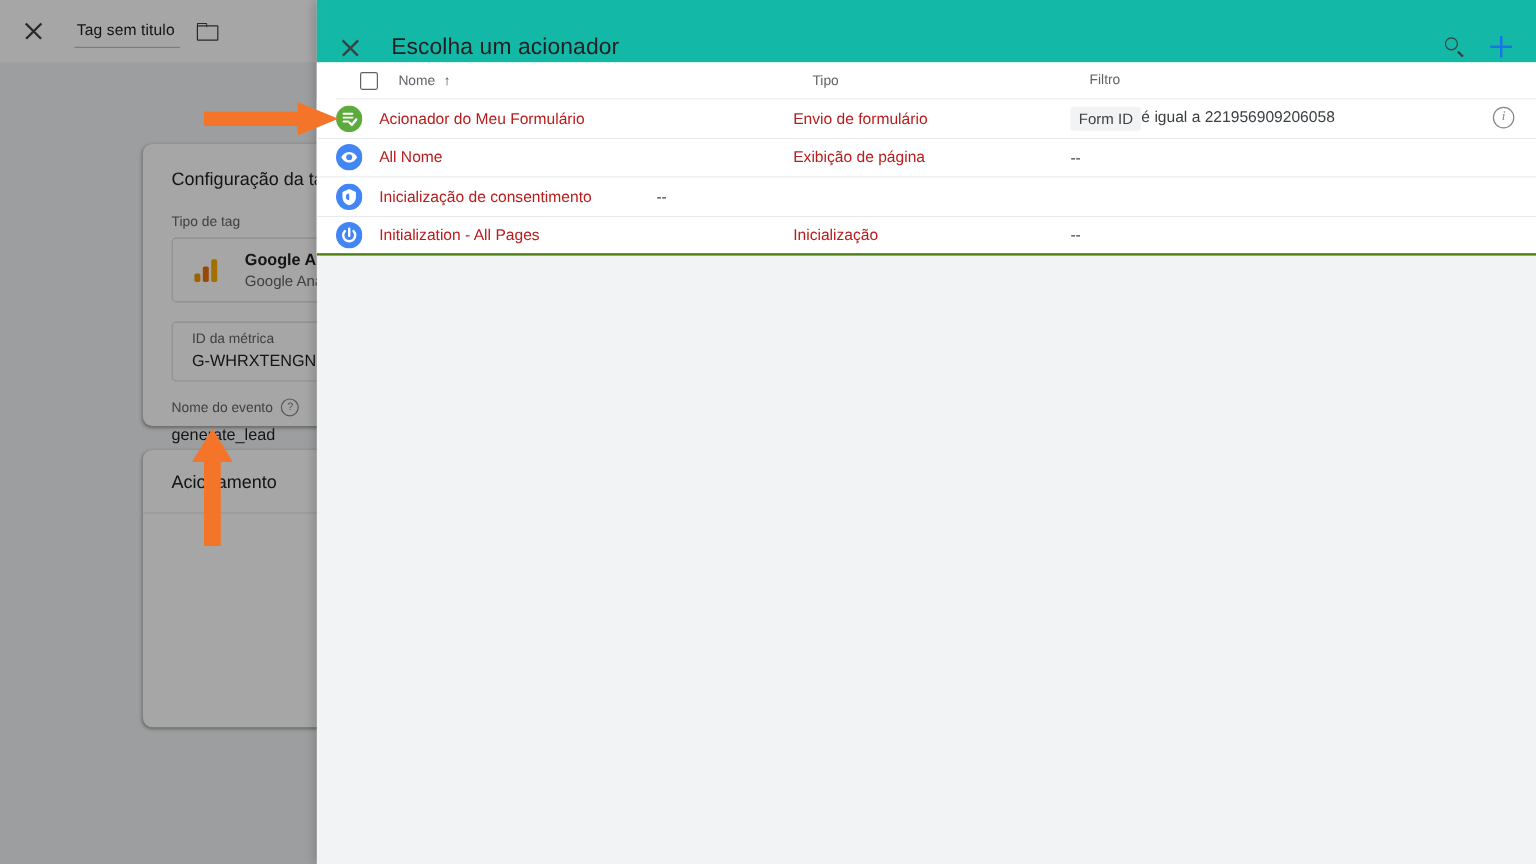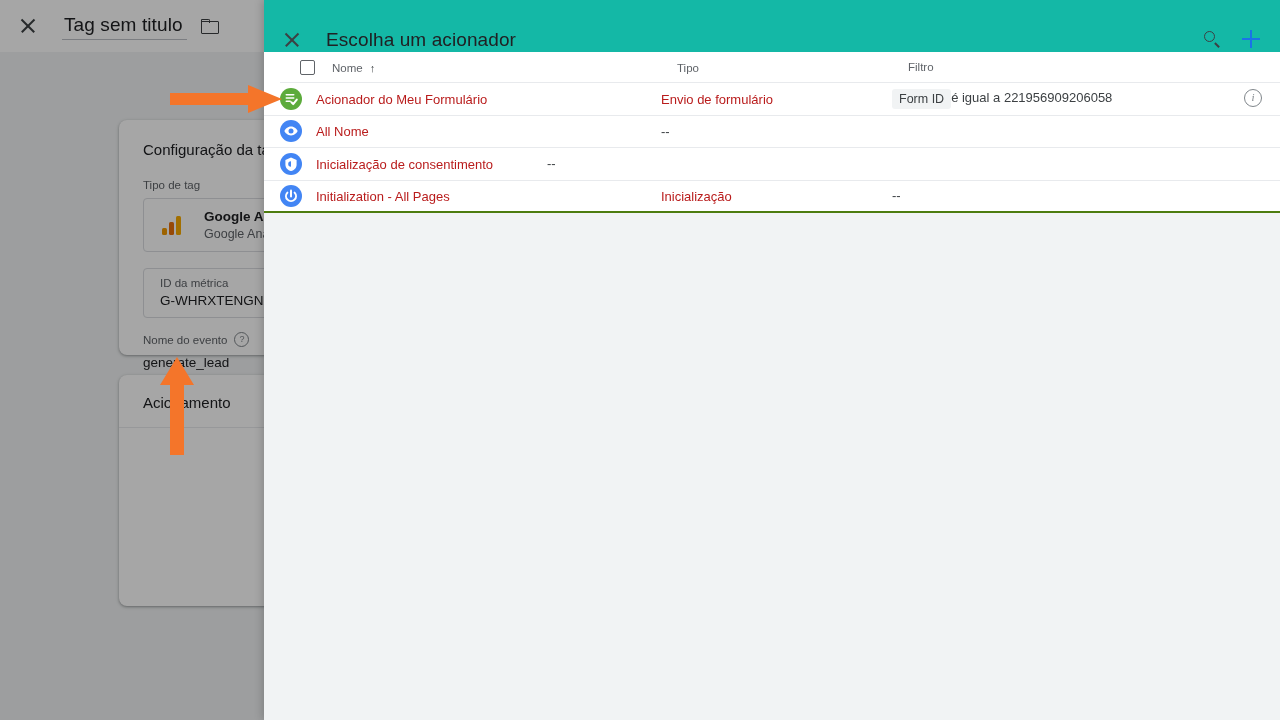--- a/index.html
+++ b/index.html
@@ -48,21 +48,21 @@
     content: "";
     position: absolute;
     left: 3px; top: 11px;
     width: 18px; height: 1.6px;
     background: #3c4043;
   }
   .bg-close-icon::before { transform: rotate(45deg); }
   .bg-close-icon::after  { transform: rotate(-45deg); }
 
   .bg-tag-title {
-    font-size: 19px;
+    font-size: 13px;
     color: #202124;
     letter-spacing: .1px;
     border-bottom: 1px solid #bdc1c6;
     padding: 2px 4px 3px 2px;
     line-height: 22px;
   }
   .bg-folder-icon {
     margin-left: 14px;
     width: 19px; height: 16px;
     position: relative;
@@ -518,20 +518,21 @@
             <div class="col-check">
               <div class="row-icon">
                 <svg width="22" height="22" viewBox="0 0 22 22">
                   <circle cx="11" cy="11" r="11" fill="#4285f4"></circle>
                   <path d="M11 6.6c-3.4 0-5.9 2.7-6.6 4.4.7 1.7 3.2 4.4 6.6 4.4s5.9-2.7 6.6-4.4c-.7-1.7-3.2-4.4-6.6-4.4z" fill="#fff"></path>
                   <circle cx="11" cy="11" r="2.5" fill="#4285f4"></circle>
                 </svg>
               </div>
             </div>
             <div class="col-name"><span class="cell-text">All Nome</span></div>
+            <div class="col-type"><span class="cell-text">Exibição de página</span></div>
             <div class="col-filter">
               <span class="filter-text">--</span>
             </div>
           </div>
           <div class="trow">
             <div class="col-check">
               <div class="row-icon">
                 <svg width="22" height="22" viewBox="0 0 22 22">
                   <circle cx="11" cy="11" r="11" fill="#4285f4"></circle>
                   <path d="M11 4.6 L16.6 7v4.4c0 3.4-2.4 5.9-5.6 6.6-3.2-.7-5.6-3.2-5.6-6.6V7z" fill="#fff"></path>

